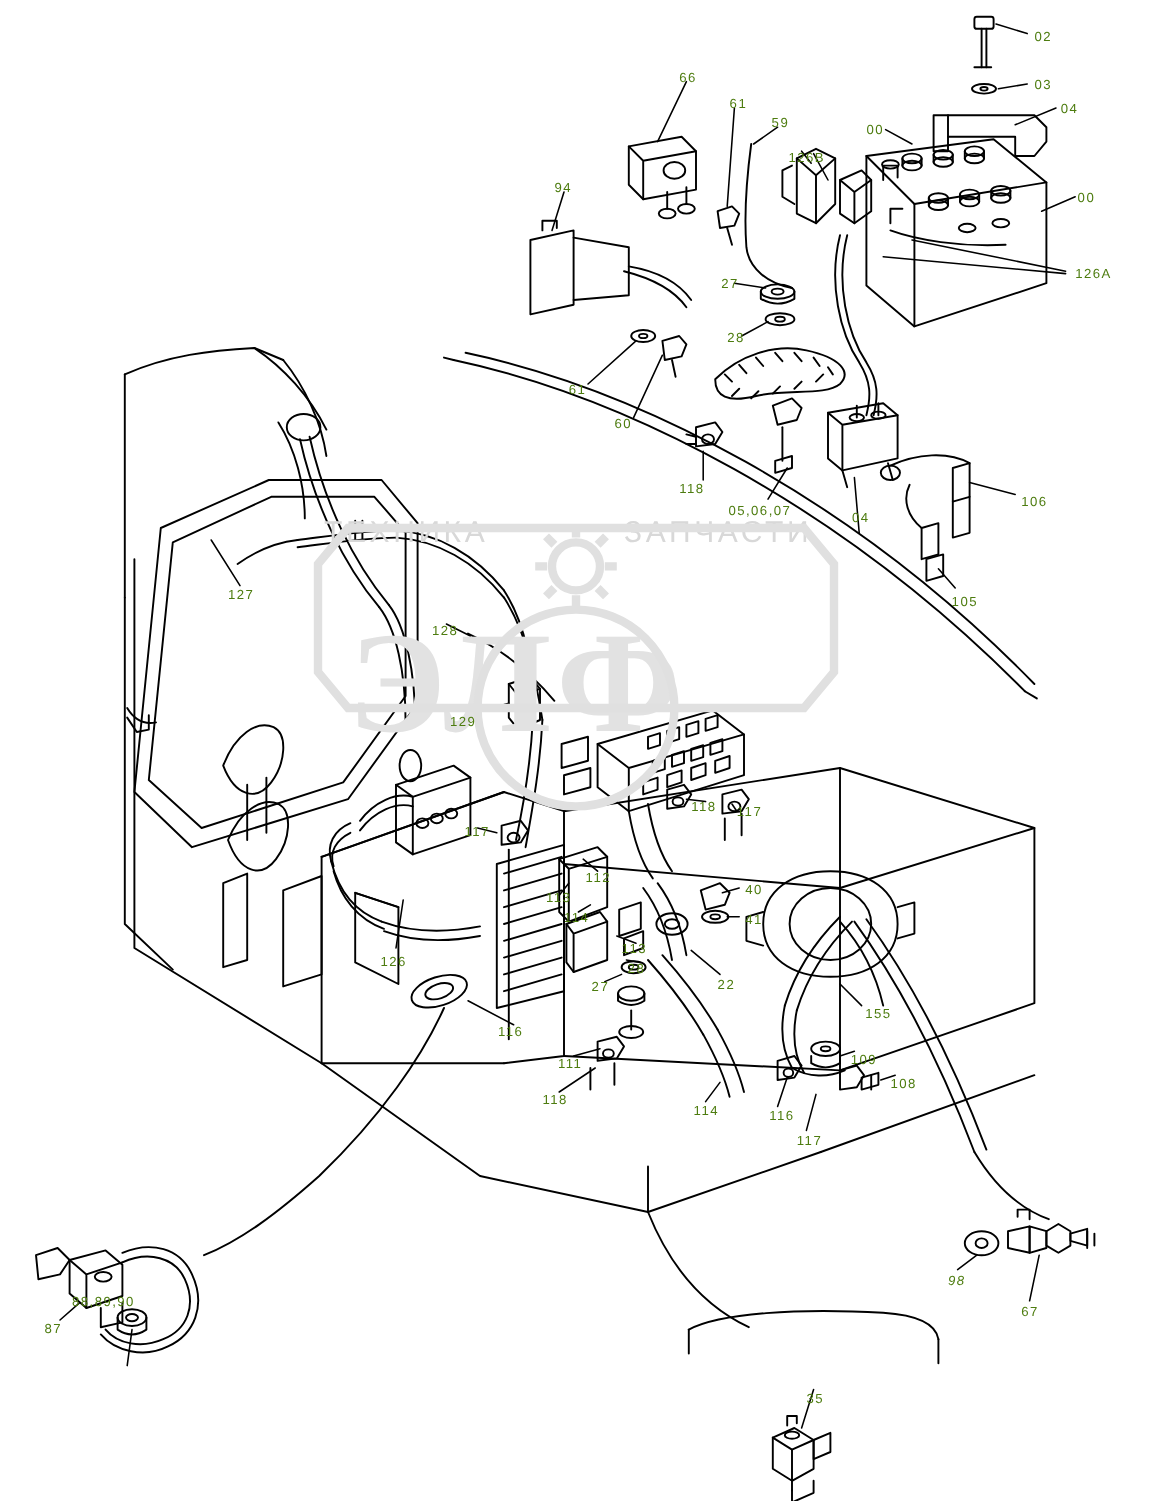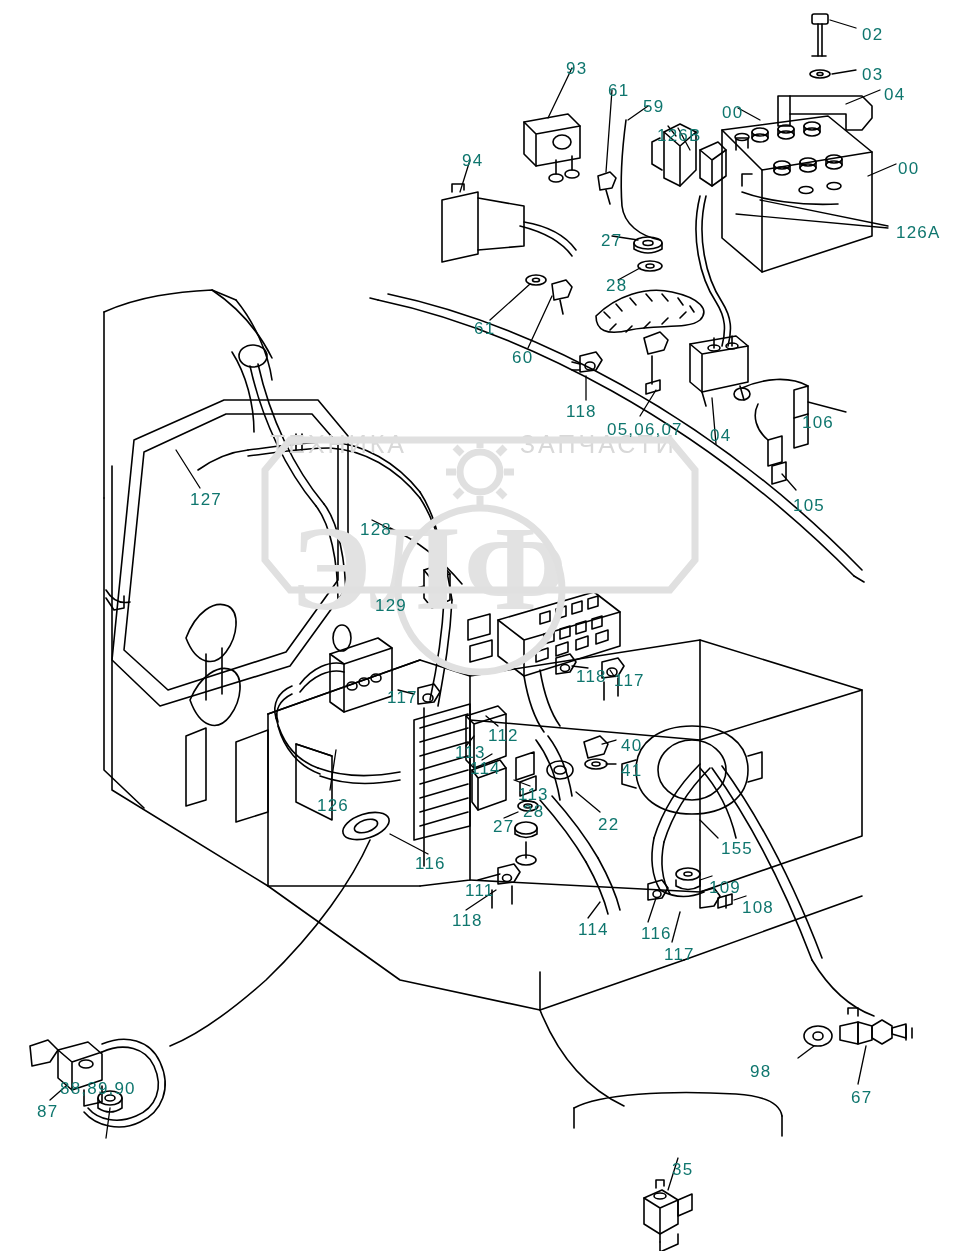--- a/index.html
+++ b/index.html
@@ -20,23 +20,23 @@
   #sheet svg.art {
     position: absolute;
     left: 0;
     top: 0;
     width: 979px;
     height: 1251px;
   }
   .lbl {
     position: absolute;
     font-family: "Liberation Sans", sans-serif;
-    font-size: 17px;
+    font-size: 11px;
     letter-spacing: 1.2px;
-    color: #0f766e;
+    color: #4d7c0f;
     white-space: nowrap;
     line-height: 1;
   }
   .wm {
     position: absolute;
     pointer-events: none;
   }
   .wm-text {
     font-family: "Liberation Sans", sans-serif;
     letter-spacing: 3px;
@@ -511,32 +511,32 @@
   </svg>
 
   <div id="labels">
       <div class="lbl" style="left: 862px; top: 26px;">02</div>
       <div class="lbl" style="left: 862px; top: 66px; text-align: center;">03</div>
       <div class="lbl" style="left: 884px; top: 86px;">04</div>
       <div class="lbl" style="left: 722px; top: 104px;">00</div>
       <div class="lbl" style="left: 898px; top: 160px;">00</div>
       <div class="lbl" style="left: 657px; top: 127px;">126B</div>
       <div class="lbl" style="left: 896px; top: 224px;">126A</div>
-      <div class="lbl" style="left: 566px; top: 60px;">93</div>
+      <div class="lbl" style="left: 566px; top: 60px;">66</div>
       <div class="lbl" style="left: 608px; top: 82px;">61</div>
       <div class="lbl" style="left: 643px; top: 98px;">59</div>
       <div class="lbl" style="left: 462px; top: 152px;">94</div>
       <div class="lbl" style="left: 601px; top: 232px;">27</div>
       <div class="lbl" style="left: 606px; top: 277px;">28</div>
       <div class="lbl" style="left: 474px; top: 320px;">61</div>
       <div class="lbl" style="left: 512px; top: 349px;">60</div>
       <div class="lbl" style="left: 566px; top: 403px;">118</div>
       <div class="lbl" style="left: 607px; top: 421px;">05,06,07</div>
       <div class="lbl" style="left: 710px; top: 427px;">04</div>
-      <div class="lbl" style="left: 802px; top: 414px; text-align: center;">106</div>
+      <div class="lbl" style="left: 851px; top: 414px; text-align: center;">106</div>
       <div class="lbl" style="left: 793px; top: 497px;">105</div>
       <div class="lbl" style="left: 190px; top: 491px;">127</div>
       <div class="lbl" style="left: 360px; top: 521px;">128</div>
       <div class="lbl" style="left: 375px; top: 597px;">129</div>
       <div class="lbl" style="left: 387px; top: 689px;">117</div>
       <div class="lbl" style="left: 576px; top: 668px;">118</div>
       <div class="lbl" style="left: 614px; top: 672px;">117</div>
       <div class="lbl" style="left: 317px; top: 797px;">126</div>
       <div class="lbl" style="left: 488px; top: 727px;">112</div>
       <div class="lbl" style="left: 455px; top: 744px;">113</div>
@@ -549,19 +549,19 @@
       <div class="lbl" style="left: 598px; top: 816px;">22</div>
       <div class="lbl" style="left: 721px; top: 840px;">155</div>
       <div class="lbl" style="left: 415px; top: 855px;">116</div>
       <div class="lbl" style="left: 465px; top: 882px;">111</div>
       <div class="lbl" style="left: 452px; top: 912px;">118</div>
       <div class="lbl" style="left: 578px; top: 921px;">114</div>
       <div class="lbl" style="left: 641px; top: 925px;">116</div>
       <div class="lbl" style="left: 664px; top: 946px;">117</div>
       <div class="lbl" style="left: 709px; top: 879px;">109</div>
       <div class="lbl" style="left: 742px; top: 899px;">108</div>
-      <div class="lbl" style="left: 750px; top: 1063px;">98</div>
+      <div class="lbl" style="left: 790px; top: 1063px; font-style: italic;">98</div>
       <div class="lbl" style="left: 851px; top: 1089px;">67</div>
       <div class="lbl" style="left: 37px; top: 1103px;">87</div>
       <div class="lbl" style="left: 60px; top: 1080px;">88,89,90</div>
       <div class="lbl" style="left: 672px; top: 1161px;">35</div>
     </div>
 </div>
 
 </body></html>

